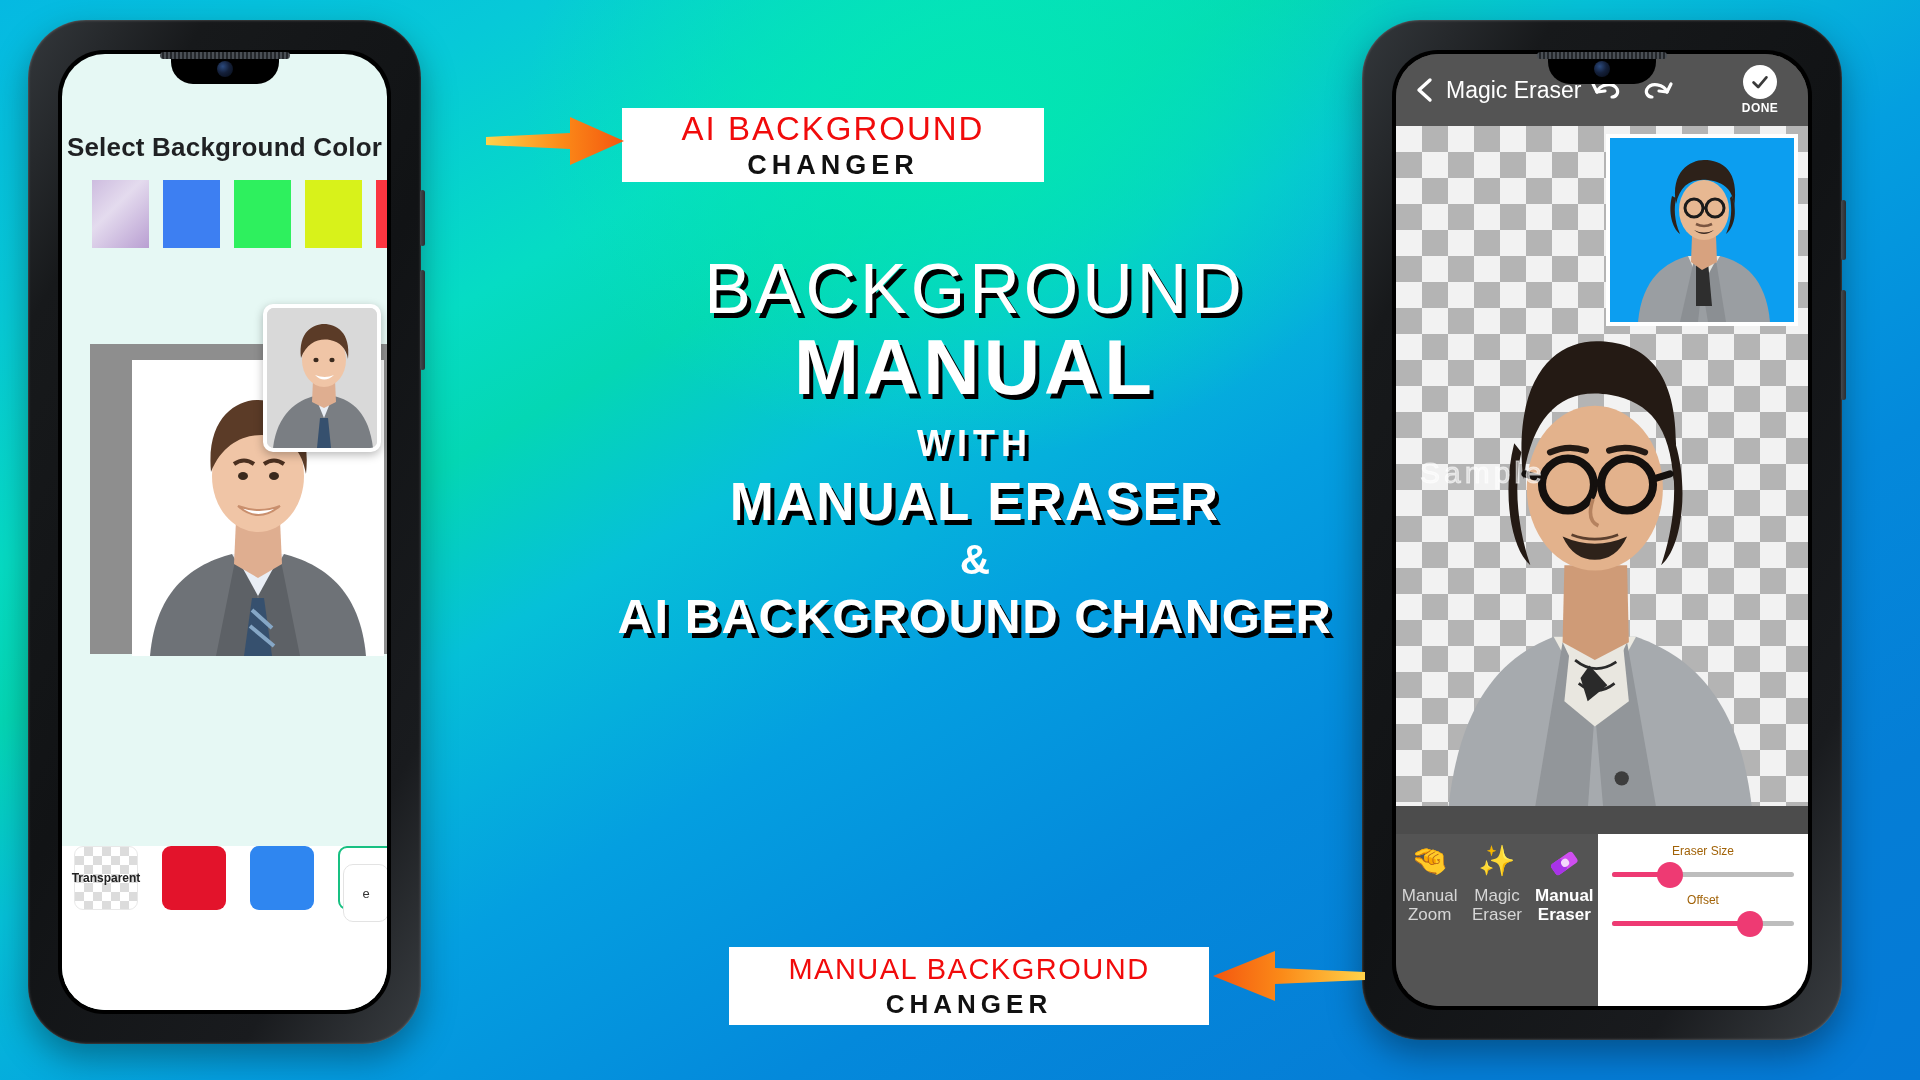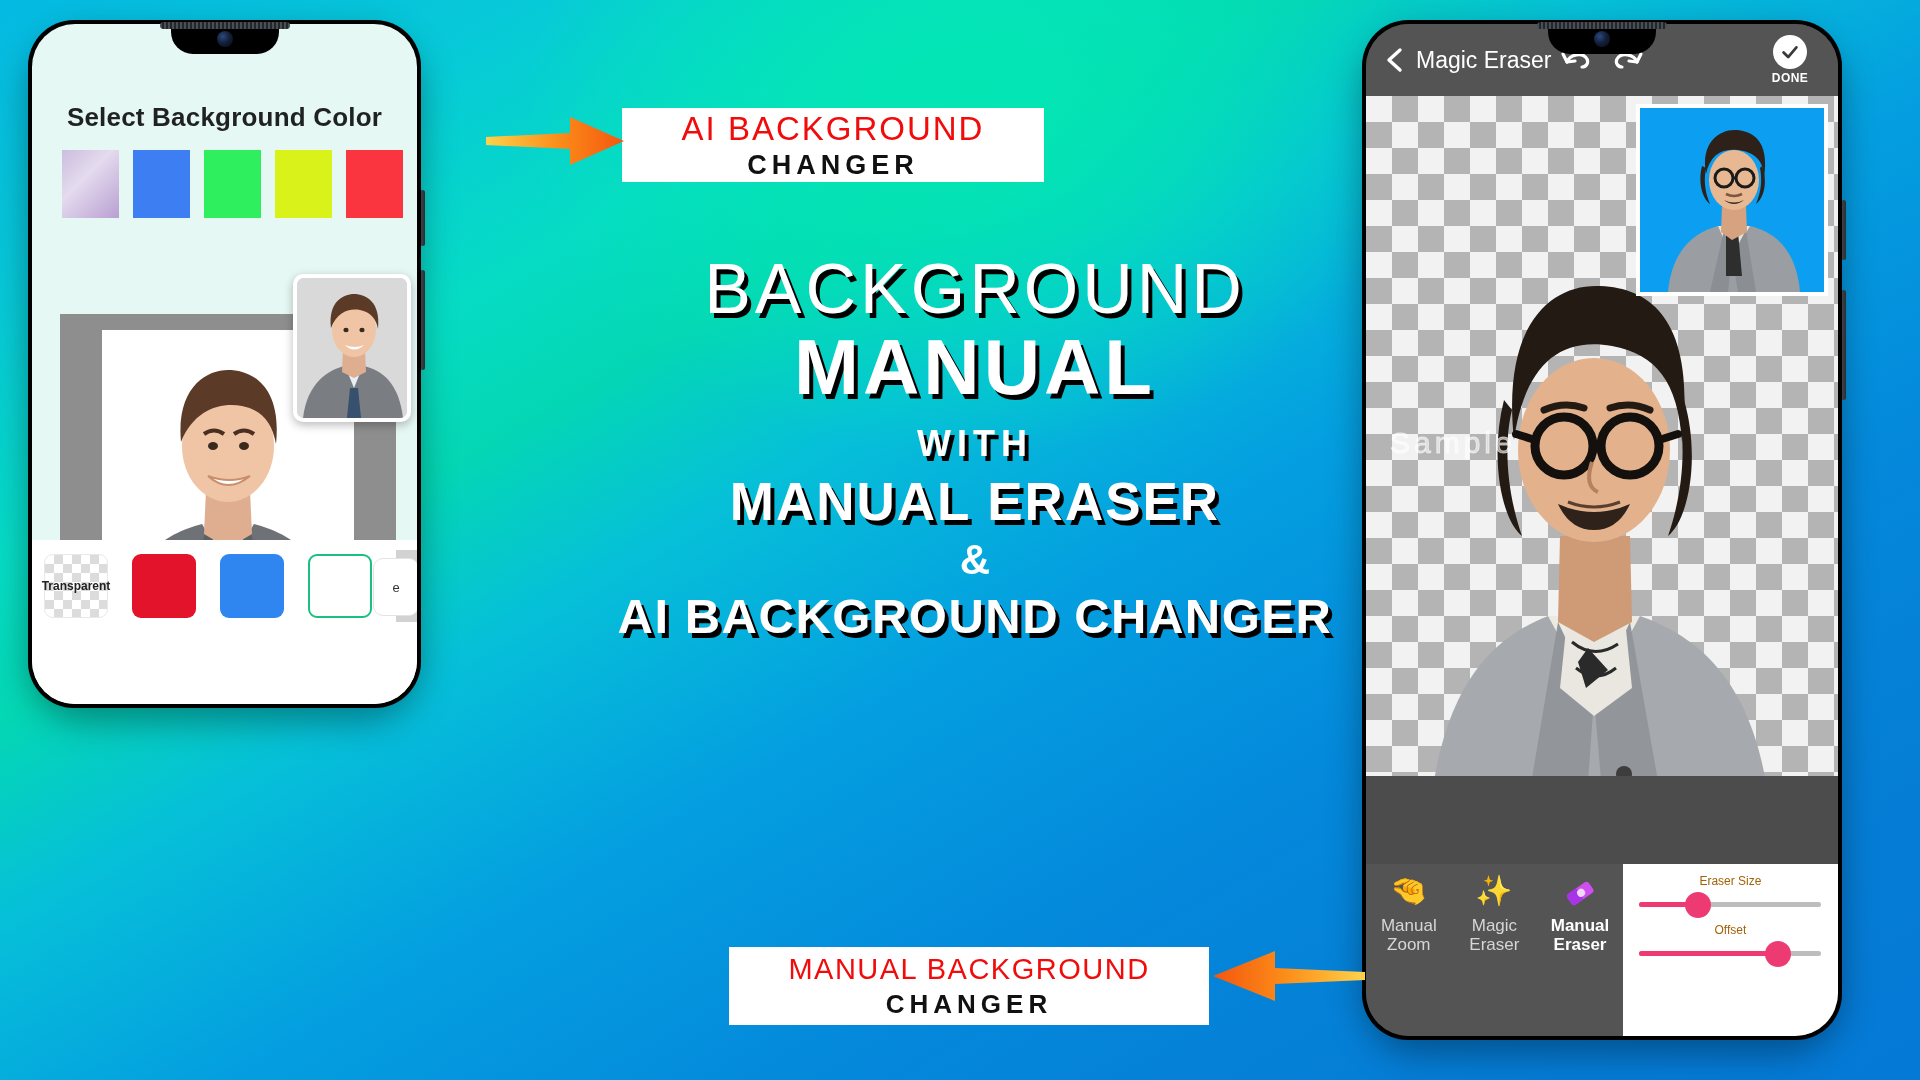--- a/index.html
+++ b/index.html
@@ -35,21 +35,21 @@
     background: radial-gradient(ellipse at center, rgba(3,231,179,.95) 0%, rgba(3,231,179,.55) 35%, rgba(3,231,179,0) 70%);
     pointer-events:none;
   }
 
   
   .phone {
     position: absolute;
     border-radius: 58px;
     background: linear-gradient(120deg, #34383c 0%, #17191b 18%, #111315 50%, #191b1e 82%, #3a3e42 100%);
     box-shadow: 0 14px 34px rgba(0,0,0,.34), inset 0 0 3px rgba(255,255,255,.35);
-    padding: 0;
+    padding: 30px;
   }
   .phone .bezel {
     position: relative;
     width: 100%; height: 100%;
     border-radius: 46px;
     background: #000;
     padding: 4px;
     overflow: hidden;
   }
   .screen {
@@ -78,21 +78,21 @@
     width: 130px; height: 7px; border-radius: 4px;
     background: repeating-linear-gradient(90deg, #4a4f55 0 2px, #23262a 2px 4px);
     z-index: 40;
   }
   .btn-side {
     position: absolute; width: 5px; border-radius: 3px;
     background: linear-gradient(90deg,#45494e,#2a2d31);
   }
 
   
-  #phone-left { left: 28px; top: 20px; width: 393px; height: 688px; }
+  #phone-left { left: 28px; top: 20px; width: 393px; height: 1024px; }
   #phone-left .screen { background: #e6f8f4; }
   .l-title {
     position:absolute; top: 78px; left: 0; width: 100%;
     text-align:center; font-size: 26px; font-weight: 700; color: #1f2123;
     letter-spacing: .2px;
   }
   .l-swatches {
     position:absolute; top: 126px; left: 30px; width: 330px;
     display:flex; gap: 14px;
   }
@@ -109,21 +109,21 @@
     position:absolute; right: 6px; top: 250px;
     width: 118px; height: 148px;
     background: #fff; border-radius: 10px;
     box-shadow: 0 3px 10px rgba(0,0,0,.28);
     padding: 4px; overflow: hidden; z-index: 20;
   }
   .l-thumb .inner { width:100%; height:100%; border-radius:7px; overflow:hidden; background:#d8d8d8; }
   .l-picker {
     position:absolute; left: 0; bottom: 72px; width: 100%;
     height: 92px; background: #fff;
-    display:flex; align-items:center; gap: 24px; padding-left: 12px;
+    display:flex; align-items:flex-start; gap: 24px; padding-left: 12px;
   }
   .pick {
     width: 64px; height: 64px; border-radius: 9px; flex:0 0 auto;
     display:flex; align-items:center; justify-content:center;
     font-size: 12px; font-weight: 700; color:#222;
   }
   .pick.transparent {
     background-image:
       linear-gradient(45deg,#dcdcdc 25%,transparent 25%,transparent 75%,#dcdcdc 75%),
       linear-gradient(45deg,#dcdcdc 25%,#fff 25%,#fff 75%,#dcdcdc 75%);

